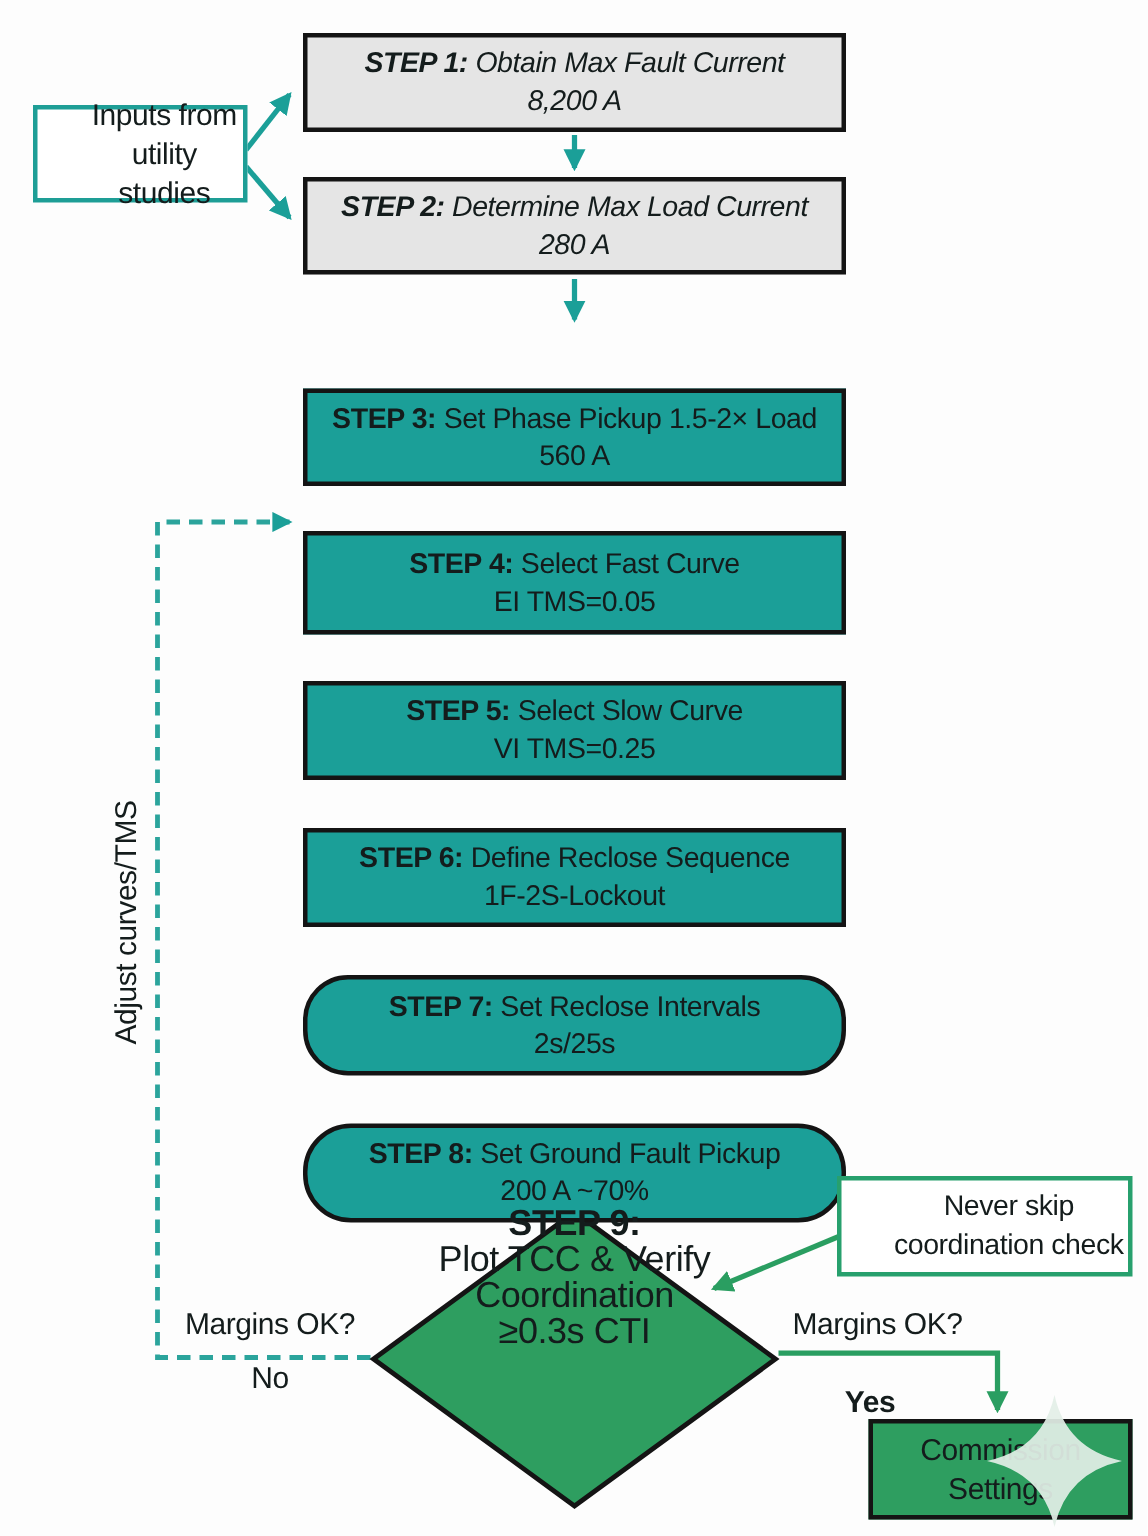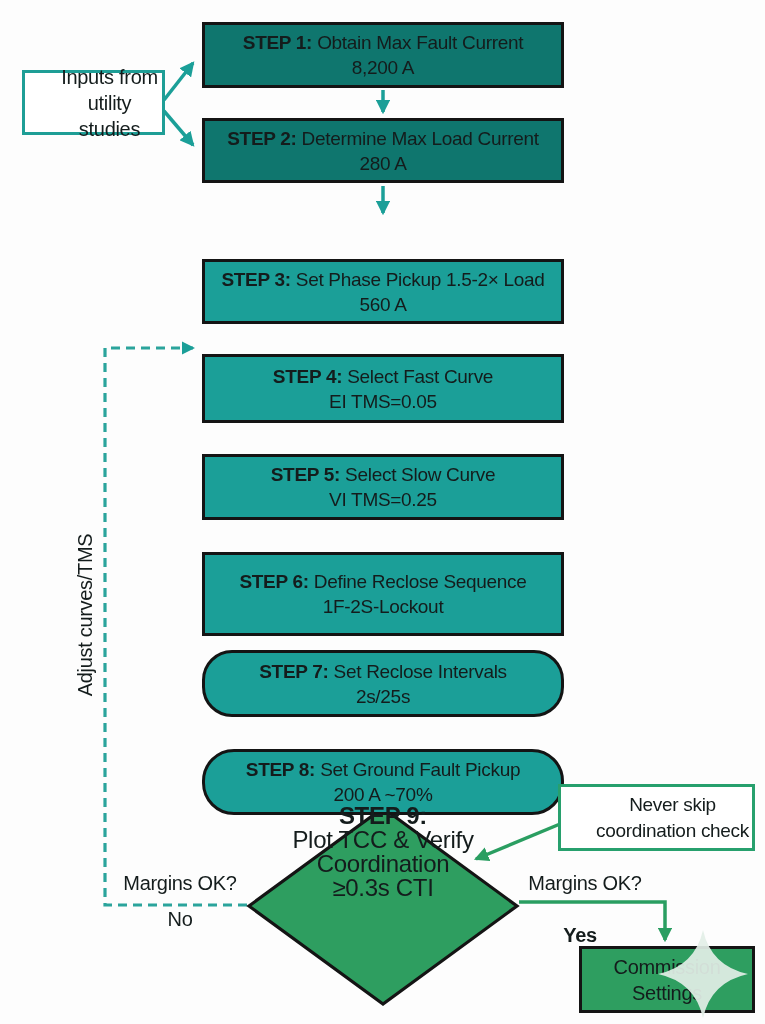--- a/index.html
+++ b/index.html
@@ -5,21 +5,21 @@
   html,body{margin:0;padding:0;background:#ffffff;}
   body{width:765px;height:1024px;overflow:hidden;
        font-family:"Liberation Sans","DejaVu Sans",sans-serif;color:#141c1c;}
   #canvas{position:relative;width:765px;height:1024px;background:#fdfdfd;}
   svg.overlay{position:absolute;left:0;top:0;z-index:1;}
   .box{position:absolute;z-index:2;box-sizing:border-box;display:flex;
        flex-direction:column;justify-content:center;align-items:center;
        text-align:center;letter-spacing:-0.3px;}
   .step{left:202px;width:362px;border:3px solid #141414;font-size:19px;line-height:25px;}
   .step .b{font-weight:700;margin-right:5px;}
-  .fill-light{background:#0f766e;}
+  .fill-light{background:#e5e5e5;font-style:italic;}
   .fill-teal{background:#1b9f98;margin-top:40px;}
   .fill-green{background:#2e9e60;}
   .note{background:#ffffff;font-size:20px;line-height:26px;padding-left:32px;}
   .note-inputs{border:3px solid #1e9e96;left:22px;top:70px;width:143px;height:65px;}
   .note-never{border:3px solid #27a06d;left:558px;top:784px;width:197px;height:67px;font-size:19px;}
   .terminal{left:579px;top:946px;width:176px;height:67px;border:3px solid #141414;
             font-size:20px;line-height:26px;}
   .decision-text{position:absolute;z-index:3;left:271px;top:804px;width:224px;
             text-align:center;font-size:24px;line-height:24px;letter-spacing:-0.3px;}
   .decision-text .b{font-weight:700;}
@@ -85,21 +85,21 @@
     <div>560 A</div>
   </div>
   <div class="box step fill-teal" style="top:314px;height:69px;">
     <div><span class="b">STEP 4:</span><span>Select Fast Curve</span></div>
     <div>EI TMS=0.05</div>
   </div>
   <div class="box step fill-teal" style="top:414px;height:66px;">
     <div><span class="b">STEP 5:</span><span>Select Slow Curve</span></div>
     <div>VI TMS=0.25</div>
   </div>
-  <div class="box step fill-teal" style="top:512px;height:84px;">
+  <div class="box step fill-teal" style="top:512px;height:66px;">
     <div><span class="b">STEP 6:</span><span>Define Reclose Sequence</span></div>
     <div>1F-2S-Lockout</div>
   </div>
   <div class="box step fill-teal" style="top:610px;height:67px;border-radius:30px;">
     <div><span class="b">STEP 7:</span><span>Set Reclose Intervals</span></div>
     <div>2s/25s</div>
   </div>
   <div class="box step fill-teal" style="top:709px;height:66px;border-radius:32px;">
     <div><span class="b">STEP 8:</span><span>Set Ground Fault Pickup</span></div>
     <div>200 A ~70%</div>

